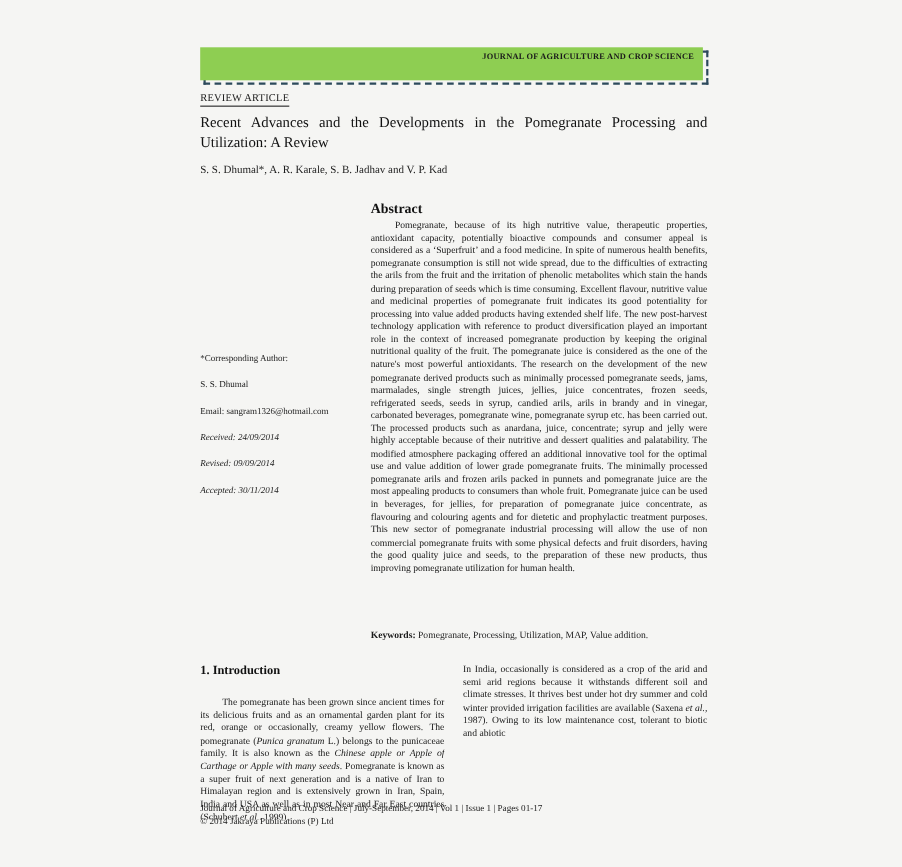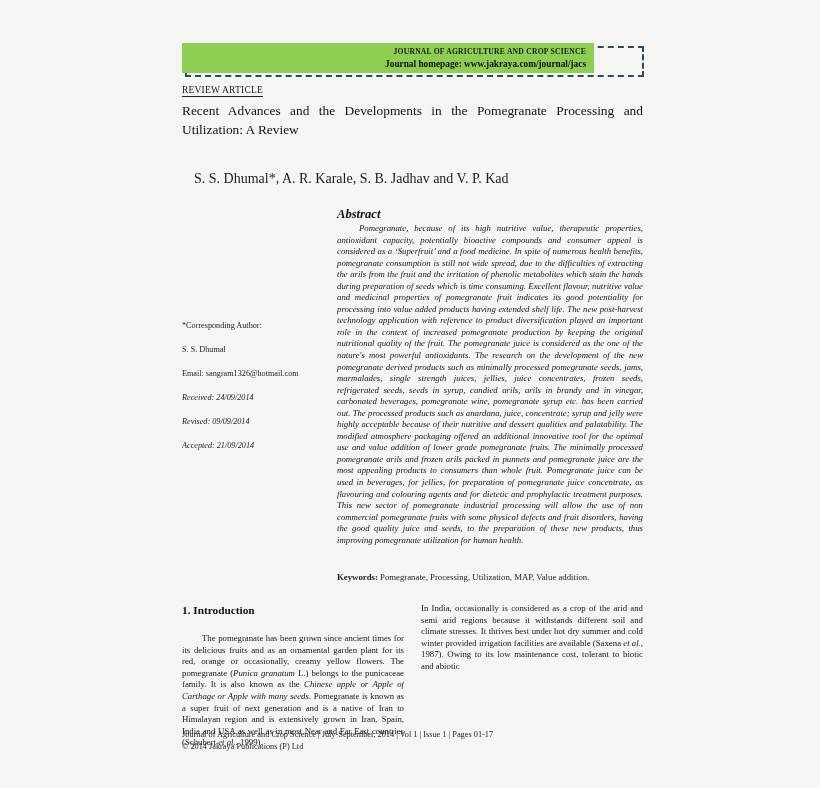--- a/index.html
+++ b/index.html
@@ -36,21 +36,21 @@
     top: 3px;
     width: 459px;
     height: 31px;
     border: 2px dashed #2d4a5c;
     box-sizing: border-box;
   }
   .banner {
     position: absolute;
     left: 0;
     top: 0;
-    width: 412px;
+    width: 457px;
     height: 30px;
     background: #8ece52;
     box-sizing: border-box;
     text-align: right;
     padding: 3px 8px 0 0;
   }
   .banner-line1 {
     font-size: 7.6px;
     font-weight: bold;
     letter-spacing: 0.25px;
@@ -89,26 +89,25 @@
     width: 461px;
     font-size: 13.4px;
     line-height: 19px;
     text-align: justify;
     color: #111;
   }
 
   
   .authors {
     position: absolute;
-    left: 194px;
+    left: 182px;
     top: 149px;
     width: 461px;
-    font-size: 14px;
+    font-size: 10px;
     line-height: 12px;
-    margin-top: 24px;
   }
   .affiliation {
     position: absolute;
     left: 182px;
     top: 190px;
     width: 461px;
     font-size: 8.6px;
     line-height: 12px;
   }
 
@@ -121,23 +120,22 @@
     font-size: 8.2px;
     line-height: 11px;
   }
   .meta div { margin-bottom: 13px; }
   .meta .ital { font-style: italic; }
 
   
   .abstract {
     position: absolute;
     left: 337px;
-    top: 207px;
+    top: 183px;
     width: 306px;
-    font-style: italic;
   }
   .abstract h2 {
     margin: 0 0 1px 0;
     font-size: 12.6px;
     font-weight: bold;
     line-height: 15px;
     color: #111;
   }
   .abstract p {
     margin: 0;
@@ -202,40 +200,39 @@
 </style>
 </head>
 <body>
 
 <div class="page">
 
   <div class="banner-wrap">
     <div class="banner-dash"></div>
     <div class="banner">
       <div class="banner-line1">Journal of Agriculture and Crop Science</div>
-      <div class="banner-line2">Journal homepage: www.jakraya.com/journal/jacs</div>
     </div>
   </div>
 
   <div class="review-tag">
     <span>REVIEW ARTICLE</span>
   </div>
 
   <div class="title">Recent Advances and the Developments in the Pomegranate Processing and Utilization: A Review</div>
 
   <div class="authors">S. S. Dhumal*, A. R. Karale, S. B. Jadhav and V. P. Kad</div>
 
 
   <div class="meta">
     <div>*Corresponding Author:</div>
     <div>S. S. Dhumal</div>
     <div>Email: sangram1326@hotmail.com</div>
     <div class="ital">Received: 24/09/2014</div>
     <div class="ital">Revised: 09/09/2014</div>
-    <div class="ital">Accepted: 21/09/2014</div>
+    <div class="ital">Accepted: 30/11/2014</div>
   </div>
 
   <div class="abstract">
     <h2>Abstract</h2>
     <p>Pomegranate, because of its high nutritive value, therapeutic properties, antioxidant capacity, potentially bioactive compounds and consumer appeal is considered as a ‘Superfruit’ and a food medicine. In spite of numerous health benefits, pomegranate consumption is still not wide spread, due to the difficulties of extracting the arils from the fruit and the irritation of phenolic metabolites which stain the hands during preparation of seeds which is time consuming. Excellent flavour, nutritive value and medicinal properties of pomegranate fruit indicates its good potentiality for processing into value added products having extended shelf life. The new post-harvest technology application with reference to product diversification played an important role in the context of increased pomegranate production by keeping the original nutritional quality of the fruit. The pomegranate juice is considered as the one of the nature's most powerful antioxidants. The research on the development of the new pomegranate derived products such as minimally processed pomegranate seeds, jams, marmalades, single strength juices, jellies, juice concentrates, frozen seeds, refrigerated seeds, seeds in syrup, candied arils, arils in brandy and in vinegar, carbonated beverages, pomegranate wine, pomegranate syrup etc. has been carried out. The processed products such as anardana, juice, concentrate; syrup and jelly were highly acceptable because of their nutritive and dessert qualities and palatability. The modified atmosphere packaging offered an additional innovative tool for the optimal use and value addition of lower grade pomegranate fruits. The minimally processed pomegranate arils and frozen arils packed in punnets and pomegranate juice are the most appealing products to consumers than whole fruit. Pomegranate juice can be used in beverages, for jellies, for preparation of pomegranate juice concentrate, as flavouring and colouring agents and for dietetic and prophylactic treatment purposes. This new sector of pomegranate industrial processing will allow the use of non commercial pomegranate fruits with some physical defects and fruit disorders, having the good quality juice and seeds, to the preparation of these new products, thus improving pomegranate utilization for human health.</p>
   </div>
 
   <div class="keywords">
     <b>Keywords:</b>
     <span>Pomegranate, Processing, Utilization, MAP, Value addition.</span>

